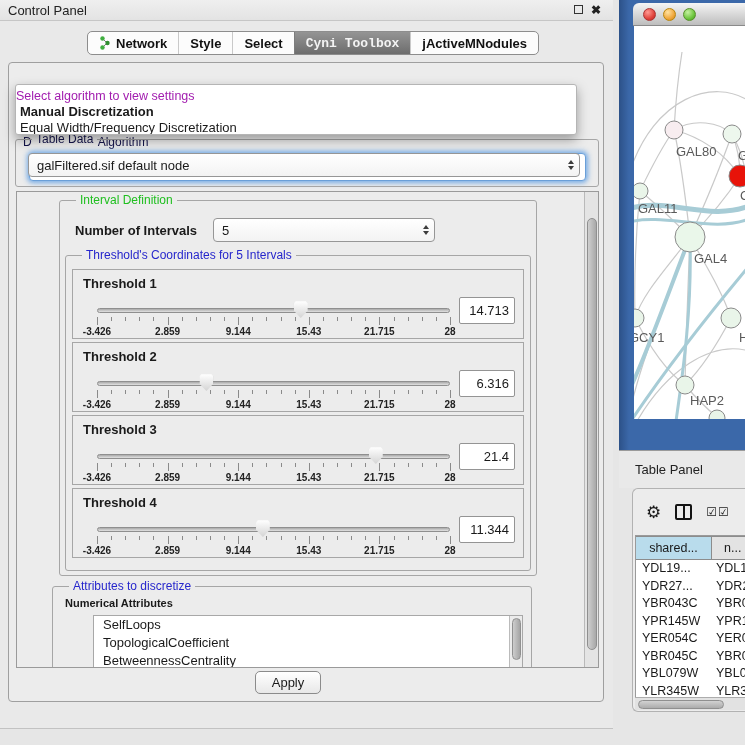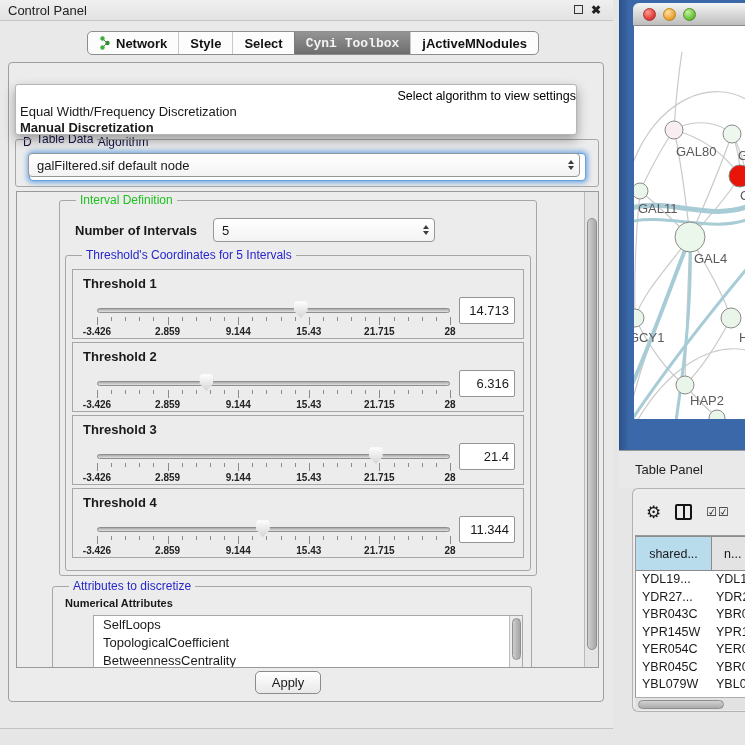--- a/index.html
+++ b/index.html
@@ -103,22 +103,22 @@
 
   .apply-btn { position:absolute; left:246px; top:608px; width:66px; height:23px;
     background:linear-gradient(#ffffff,#e8e8e8); border:1px solid #8b8b8b;
     border-radius:5px; font-size:13px; display:flex; align-items:center;
     justify-content:center; }
 
   
   .algo-popup { position:absolute; left:15px; top:84px; width:562px; height:51px;
     background:#fff; border:1px solid #b5b5b5; border-radius:3px;
     box-shadow:0 5px 12px rgba(0,0,0,.35); z-index:40; overflow:hidden; }
-  .popup-placeholder { height:16px; line-height:16px; text-align:right;
-    color:#000000; font-size:12.5px; margin-top:3px; }
+  .popup-placeholder { height:16px; line-height:16px; text-align:left;
+    color:#a21caf; font-size:12.5px; margin-top:3px; }
   .popup-item { height:16px; line-height:16px; padding-left:4px; font-size:13px; }
   .popup-item.first { font-weight:bold; }
 
   
   .net-icon { display:inline-block; width:12px; height:14px; }
 
   
   .mac-window { position:absolute; left:619px; top:0; width:126px; height:450px;
     background:linear-gradient(90deg,#2c5188,#3b68a9 10px); }
   .mac-titlebar { position:absolute; left:14px; top:3px; right:0; height:23px;
@@ -147,21 +147,21 @@
     line-height:1; }
   .split-glyph { width:17px; height:16px; border:2px solid #141414; border-radius:2px;
     position:relative; }
   .split-glyph div { position:absolute; left:50%; top:0; bottom:0; width:2px;
     background:#141414; transform:translateX(-50%); }
   .chk-glyph { font-family:"DejaVu Sans", sans-serif; font-size:12px; color:#1a1a1a;
     line-height:1; letter-spacing:1px; }
   .tp-table { position:absolute; left:2px; top:46px; right:0; height:162px;
     background:#fff; border-top:1px solid #9a9a9a; border-left:1px solid #9a9a9a;
     overflow:hidden; }
-  .tp-header { display:flex; height:35px; }
+  .tp-header { display:flex; height:24px; }
   .tp-h1 { width:76px; background:#b9dcec; border:1px solid #8c8c8c; border-left:none;
     font-size:12.5px; display:flex; align-items:center; justify-content:center; }
   .tp-h2 { flex:1; background:#e3e3e3; border-top:1px solid #8c8c8c;
     border-bottom:1px solid #8c8c8c; font-size:12.5px; display:flex; align-items:center;
     padding-left:12px; }
   .tp-row { display:flex; height:17.5px; font-size:12.5px; }
   .tp-c1 { width:76px; padding-left:6px; line-height:17.5px; white-space:nowrap;
     overflow:hidden; }
   .tp-c2 { flex:1; padding-left:4px; line-height:17.5px; white-space:nowrap;
     overflow:hidden; }
@@ -439,22 +439,22 @@
         <div class="v-scroll">
           <div class="v-thumb"></div>
         </div>
       </div>
 
       <div class="apply-btn">Apply</div>
     </div>
 
     <div class="algo-popup">
       <div class="popup-placeholder">Select algorithm to view settings</div>
+      <div class="popup-item first">Manual Discretization</div>
       <div class="popup-item">Equal Width/Frequency Discretization</div>
-      <div class="popup-item first">Manual Discretization</div>
     </div>
 
   </div>
 
   <div class="mac-window">
     <div class="mac-titlebar">
       <div class="light red"></div>
       <div class="light yellow"></div>
       <div class="light green"></div>
     </div>

